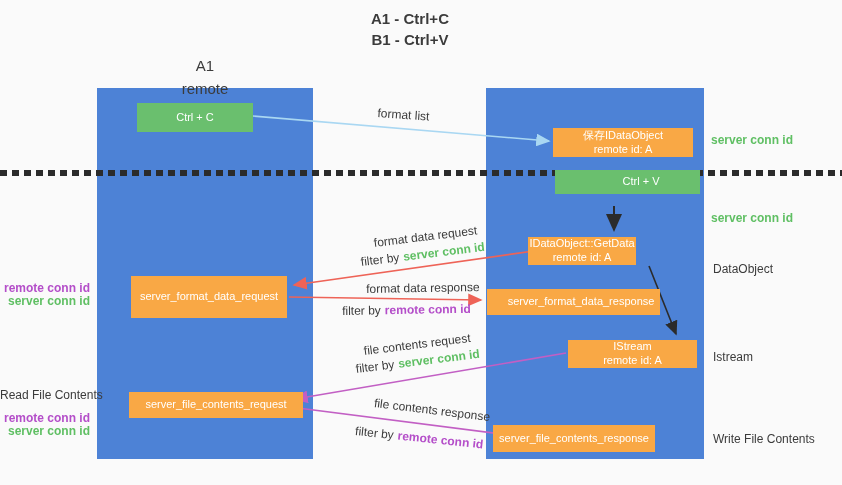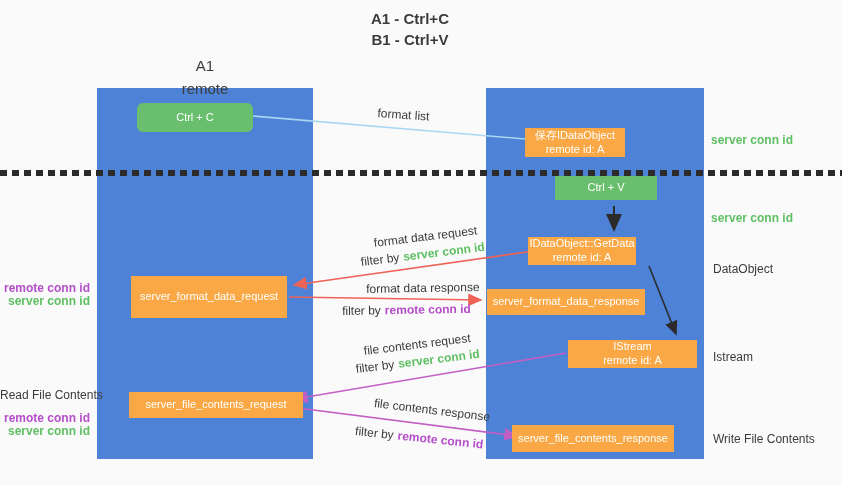--- a/index.html
+++ b/index.html
@@ -71,56 +71,56 @@
     </defs>
     <line x1="253" y1="116" x2="549" y2="141" stroke="#a9d7f2" stroke-width="1.6" marker-end="url(#m-blue)"></line>
     <line x1="614" y1="206" x2="614" y2="230" stroke="#2b2b2b" stroke-width="2" marker-end="url(#m-black)"></line>
     <line x1="548" y1="249" x2="294" y2="285" stroke="#ee6357" stroke-width="1.6" marker-end="url(#m-red)"></line>
     <line x1="289" y1="297" x2="481" y2="300" stroke="#ee6357" stroke-width="1.6" marker-end="url(#m-red)"></line>
     <line x1="649" y1="266" x2="676" y2="334" stroke="#2b2b2b" stroke-width="1.6" marker-end="url(#m-black)"></line>
     <line x1="566" y1="353" x2="295" y2="399" stroke="#c25fc4" stroke-width="1.6" marker-end="url(#m-mag)"></line>
     <line x1="290" y1="407" x2="517" y2="436" stroke="#c25fc4" stroke-width="1.6" marker-end="url(#m-mag)"></line>
   </svg>
 
-  <div class="box green" style="left:137px;top:103px;width:116px;height:29px;border-radius:6px;">
+  <div class="box green" style="left:137px;top:103px;width:116px;height:29px;">
     <div>Ctrl + C</div>
   </div>
 
-  <div class="box orange" style="left:525px;top:128px;width:100px;height:29px;">
+  <div class="box orange" style="left:553px;top:128px;width:140px;height:29px;">
     <div>保存IDataObject</div>
     <div>remote id: A</div>
   </div>
 
-  <div class="box green" style="left:555px;top:176px;width:102px;height:24px;">
+  <div class="box green" style="left:555px;top:170px;width:118px;height:24px;padding-left:27px;">
     <div>Ctrl + V</div>
   </div>
 
   <div class="box orange" style="left:528px;top:237px;width:108px;height:28px;justify-content:space-between;">
     <div>IDataObject::GetData</div>
     <div>remote id: A</div>
   </div>
 
   <div class="box orange" style="left:131px;top:276px;width:156px;height:42px;">
     <div>server_format_data_request</div>
   </div>
 
-  <div class="box orange" style="left:487px;top:289px;width:158px;height:26px;">
+  <div class="box orange" style="left:487px;top:289px;width:158px;height:26px;padding-left:15px;">
     <div>server_format_data_response</div>
   </div>
 
   <div class="box orange" style="left:568px;top:340px;width:129px;height:28px;">
     <div>IStream</div>
     <div>remote id: A</div>
   </div>
 
   <div class="box orange" style="left:129px;top:392px;width:174px;height:26px;">
     <div>server_file_contents_request</div>
   </div>
 
-  <div class="box orange" style="left:512px;top:425px;width:162px;height:27px;text-align:right;">
+  <div class="box orange" style="left:493px;top:425px;width:162px;height:27px;text-align:right;">
     <div>server_file_contents_response</div>
   </div>
 
   <div class="lbl bg" style="left:711px;top:133px;">server conn id</div>
   <div class="lbl bg" style="left:711px;top:211px;">server conn id</div>
   <div class="lbl" style="left:713px;top:262px;">DataObject</div>
   <div class="lbl" style="left:713px;top:350px;">Istream</div>
   <div class="lbl" style="left:713px;top:432px;">Write File Contents</div>
 
   <div class="lbl bp left-lbl" style="top:281px;">remote conn id</div>

